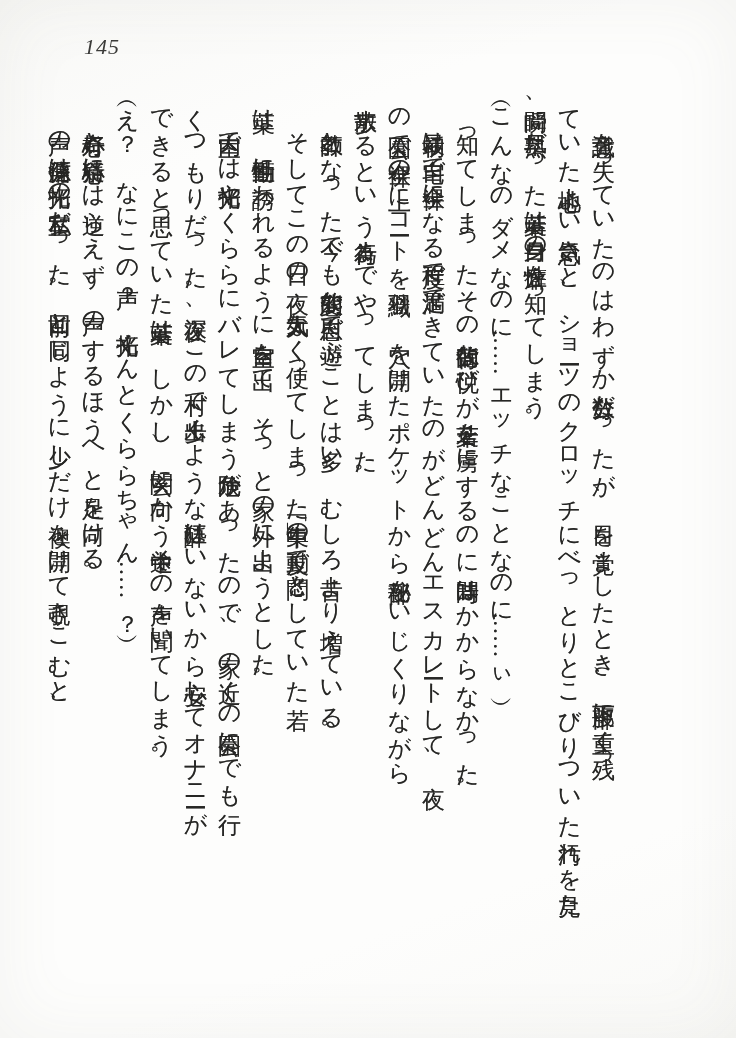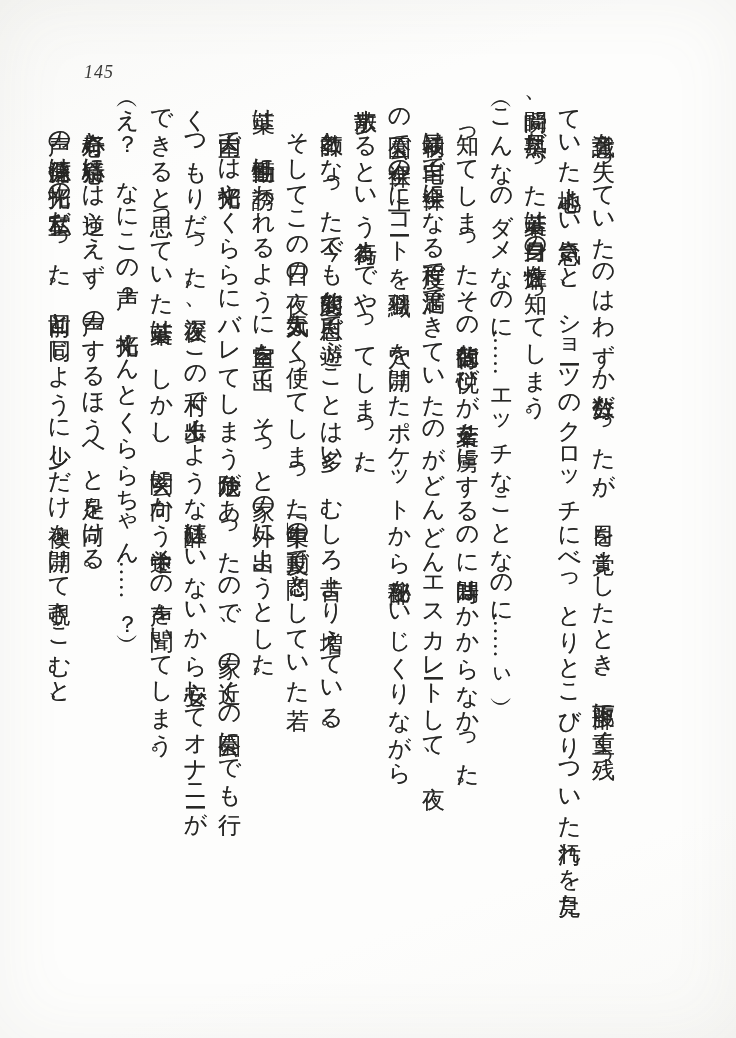--- a/index.html
+++ b/index.html
@@ -14,26 +14,25 @@
     position: relative;
     width: 736px;
     height: 1038px;
     background: linear-gradient(160deg, #f8f8f6 0%, #fdfdfc 18%, #fdfdfc 82%, #f9f9f7 100%);
     box-shadow: inset 0 0 70px rgba(110,110,100,0.07);
   }
   .page-number {
     position: absolute;
     left: 84px;
     top: 34px;
-    font-size: 18px;
+    font-size: 22px;
     font-style: italic;
     letter-spacing: 1px;
     color: #3a3a38;
     font-family: "Liberation Serif", "DejaVu Serif", serif;
-    margin-top: 28px;
   }
   .page-text {
     position: absolute;
     top: 93px;
     right: 116px;
     height: 878px;
     writing-mode: vertical-rl;
     text-orientation: mixed;
     font-size: 23px;
     line-height: 34px;

